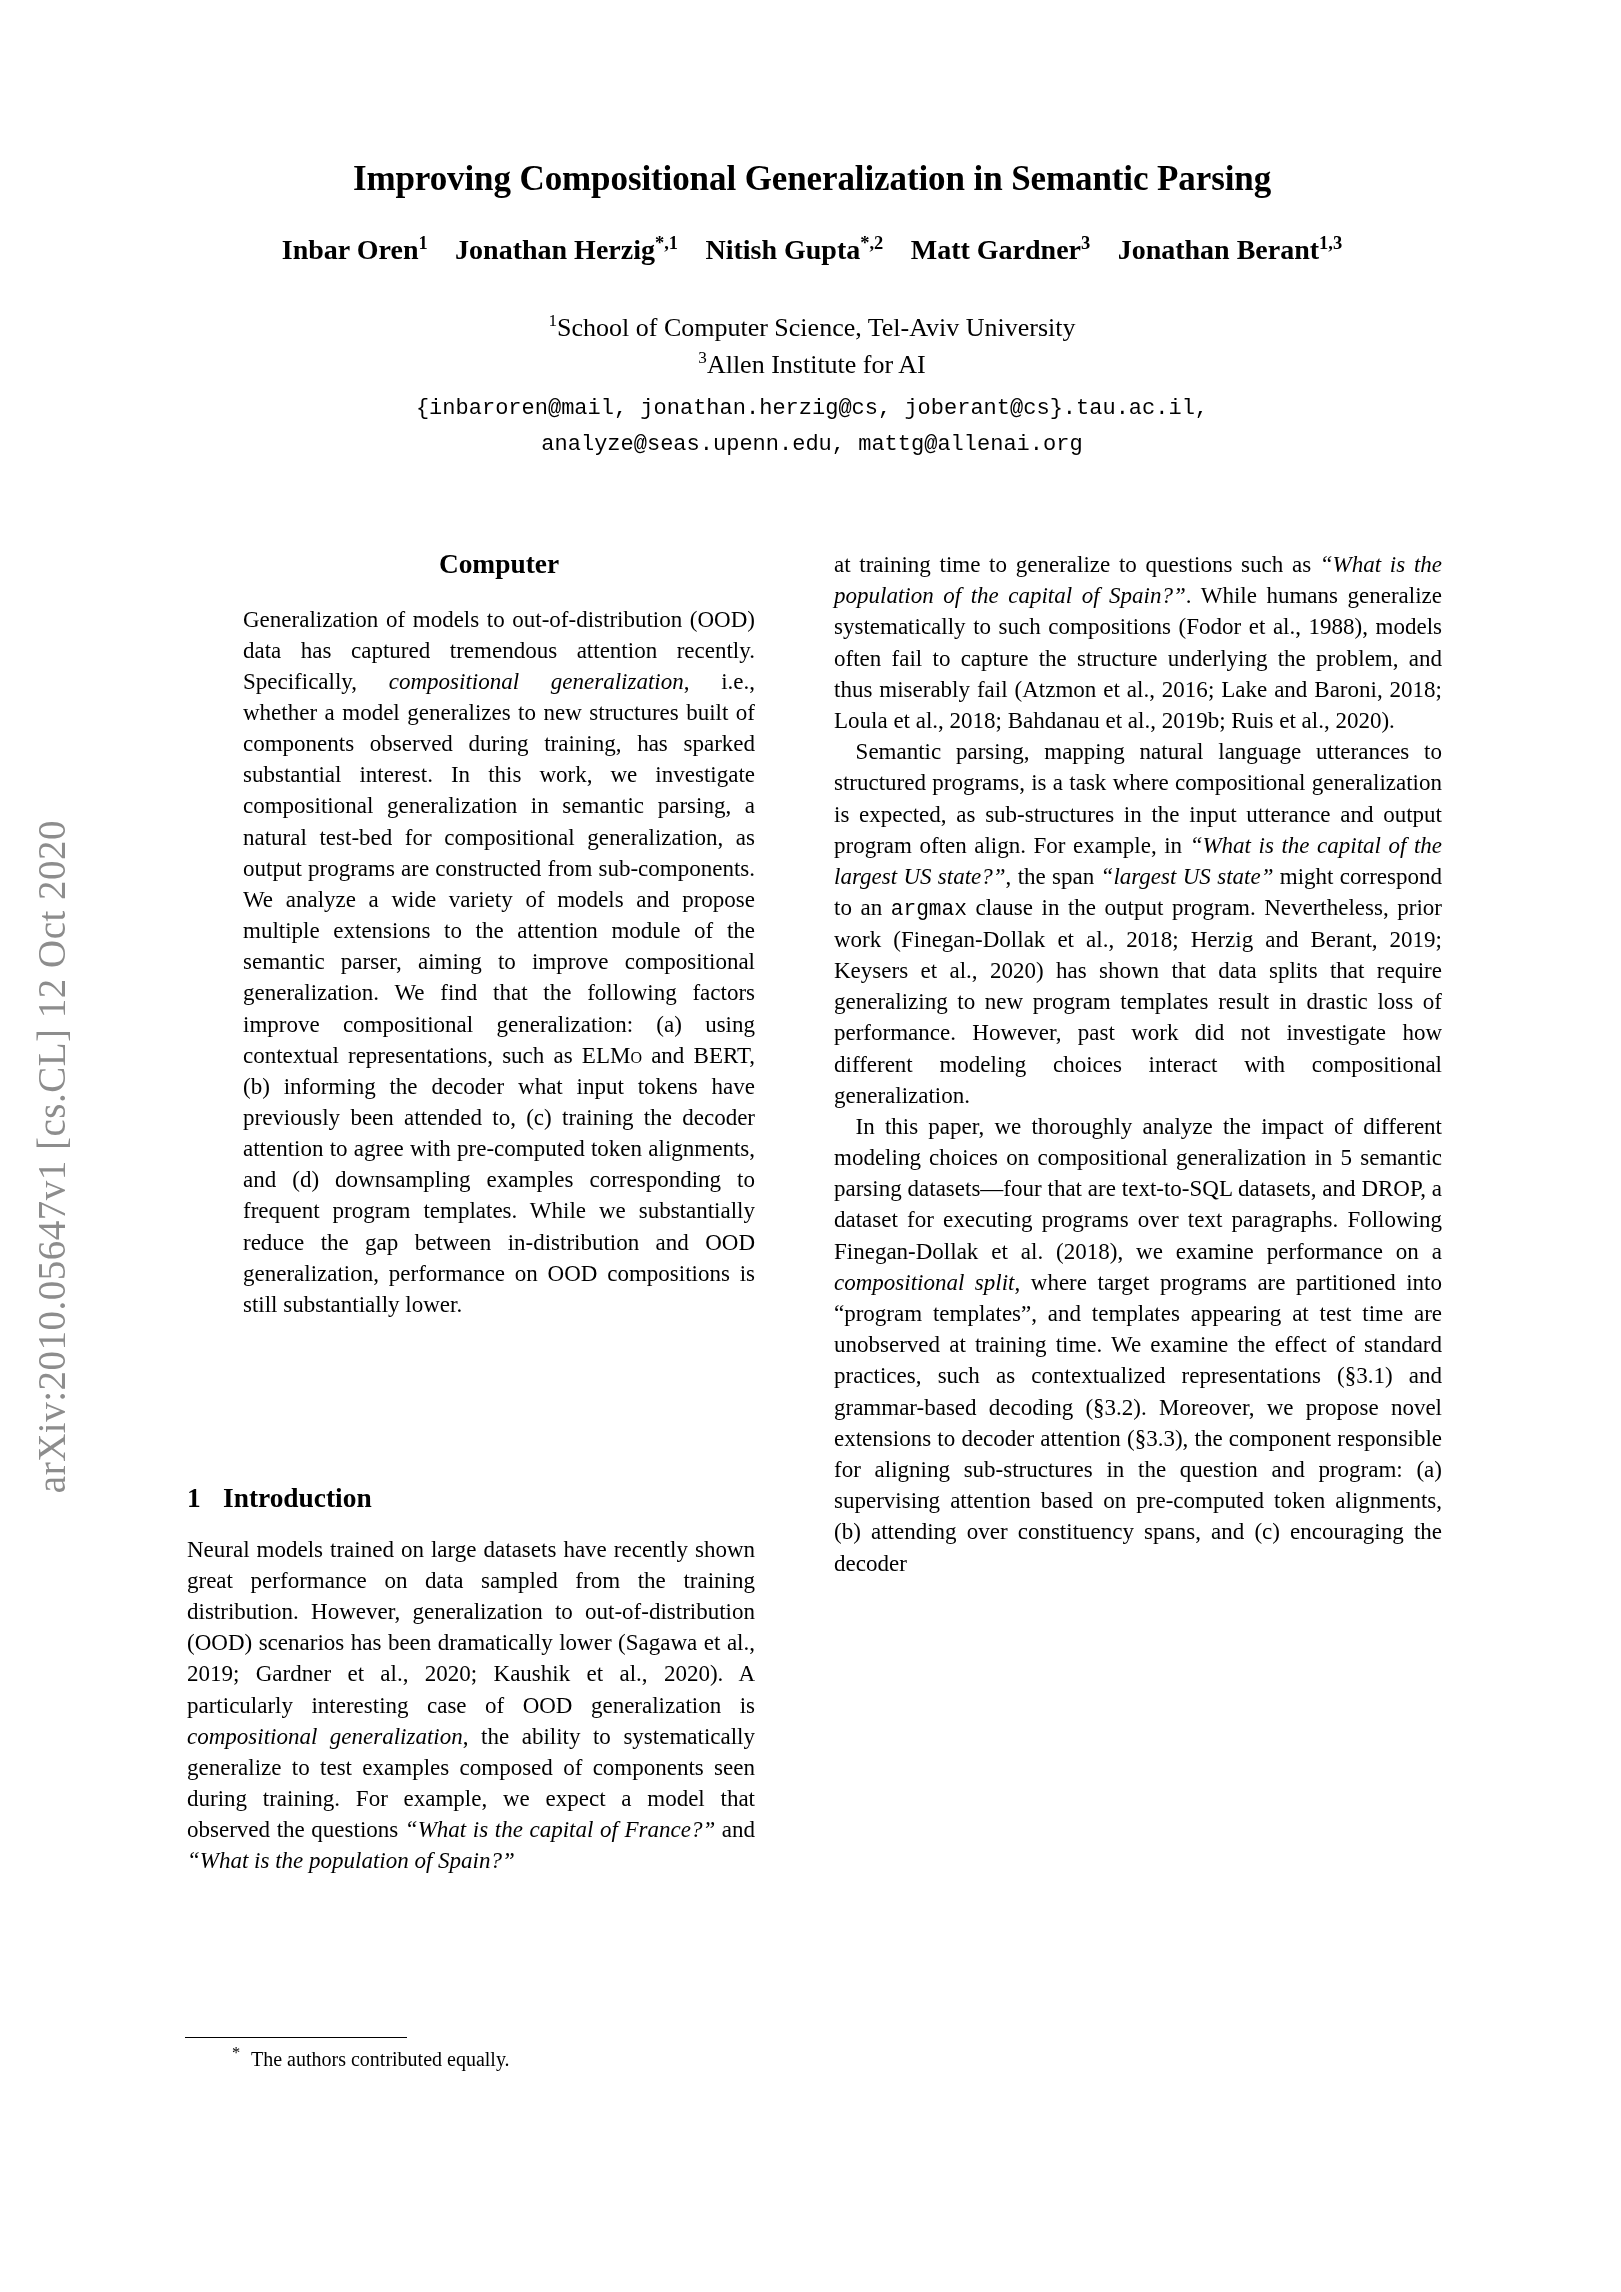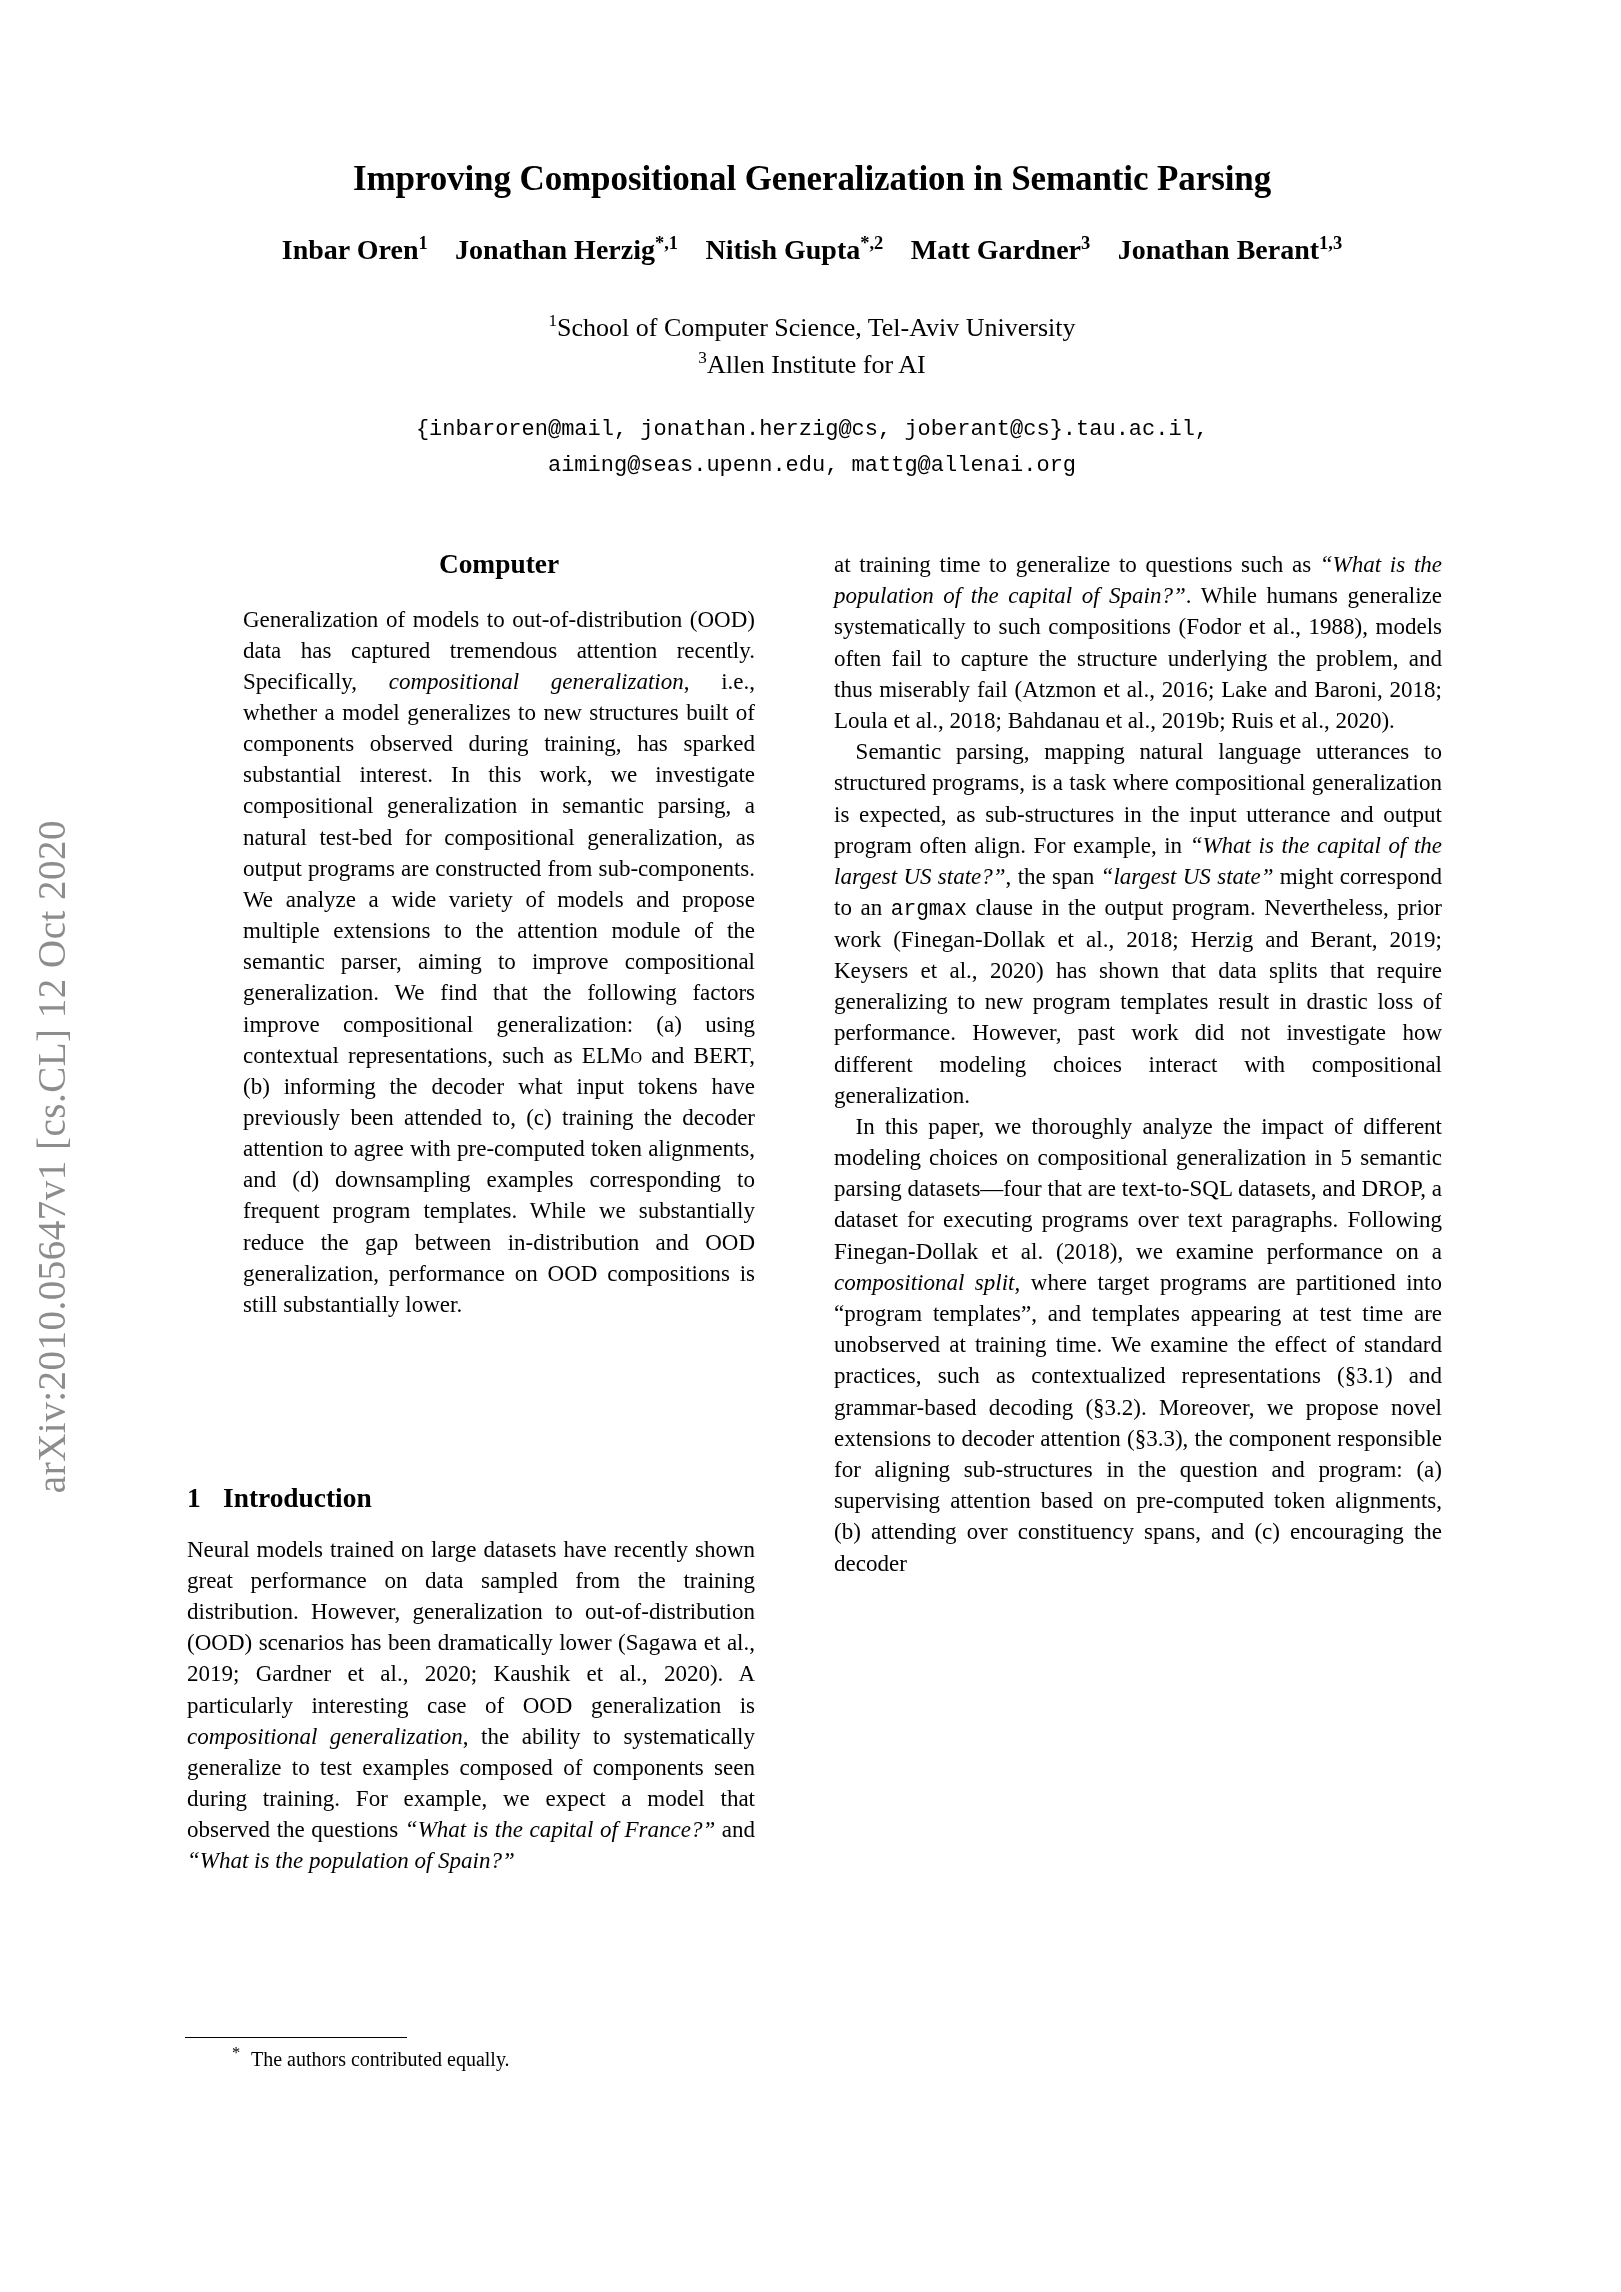--- a/index.html
+++ b/index.html
@@ -78,21 +78,21 @@
   #affiliations {
     font-size: 26px;
     line-height: 1.45;
   }
   .affil sup {
     font-size: 0.66em;
     vertical-align: super;
     line-height: 0;
   }
   #emails {
-    margin-top: 28px;
+    margin-top: 7px;
     font-family: "Liberation Mono", "DejaVu Sans Mono", monospace;
     font-size: 22px;
     line-height: 1.62;
   }
 
   
   #abstract-wrap {
     position: absolute;
     left: 243px;
     top: 549px;
@@ -199,21 +199,21 @@
 
     <div id="author-line">
       <span class="author"><span>Inbar Oren</span><sup>1</sup></span><span class="author"><span>Jonathan Herzig</span><sup>*,1</sup></span><span class="author"><span>Nitish Gupta</span><sup>*,2</sup></span><span class="author"><span>Matt Gardner</span><sup>3</sup></span><span class="author"><span>Jonathan Berant</span><sup>1,3</sup></span>
     </div>
 
     <div id="affiliations">
       <div class="affil"><sup>1</sup><span>School of Computer Science, Tel-Aviv University</span></div>
       <div class="affil"><sup>3</sup><span>Allen Institute for AI</span></div>
       <div id="emails">
         <div>{inbaroren@mail, jonathan.herzig@cs, joberant@cs}.tau.ac.il,</div>
-        <div>aiming@seas.upenn.edu, mattg@allenai.org</div>
+        <div>analyze@seas.upenn.edu, mattg@allenai.org</div>
       </div>
     </div>
 
   </div>
 
   <div id="abstract-wrap">
     <div id="abstract-heading">Computer</div>
     <div id="abstract-body"><span>Generalization of models to out-of-distribution (OOD) data has captured tremendous attention recently. Specifically, </span><span class="ital">compositional generalization</span><span>, i.e., whether a model generalizes to new structures built of components observed during training, has sparked substantial interest. In this work, we investigate compositional generalization in semantic parsing, a natural test-bed for compositional generalization, as output programs are constructed from sub-components. We analyze a wide variety of models and propose multiple extensions to the attention module of the semantic parser, aiming to improve compositional generalization. We find that the following factors improve compositional generalization: (a) using contextual representations, such as </span><span class="smallcaps">ELMo</span><span> and </span><span>BERT</span><span>, (b) informing the decoder what input tokens have previously been attended to, (c) training the decoder attention to agree with pre-computed token alignments, and (d) downsampling examples corresponding to frequent program templates. While we substantially reduce the gap between in-distribution and OOD generalization, performance on OOD compositions is still substantially lower.</span></div>
   </div>
 

